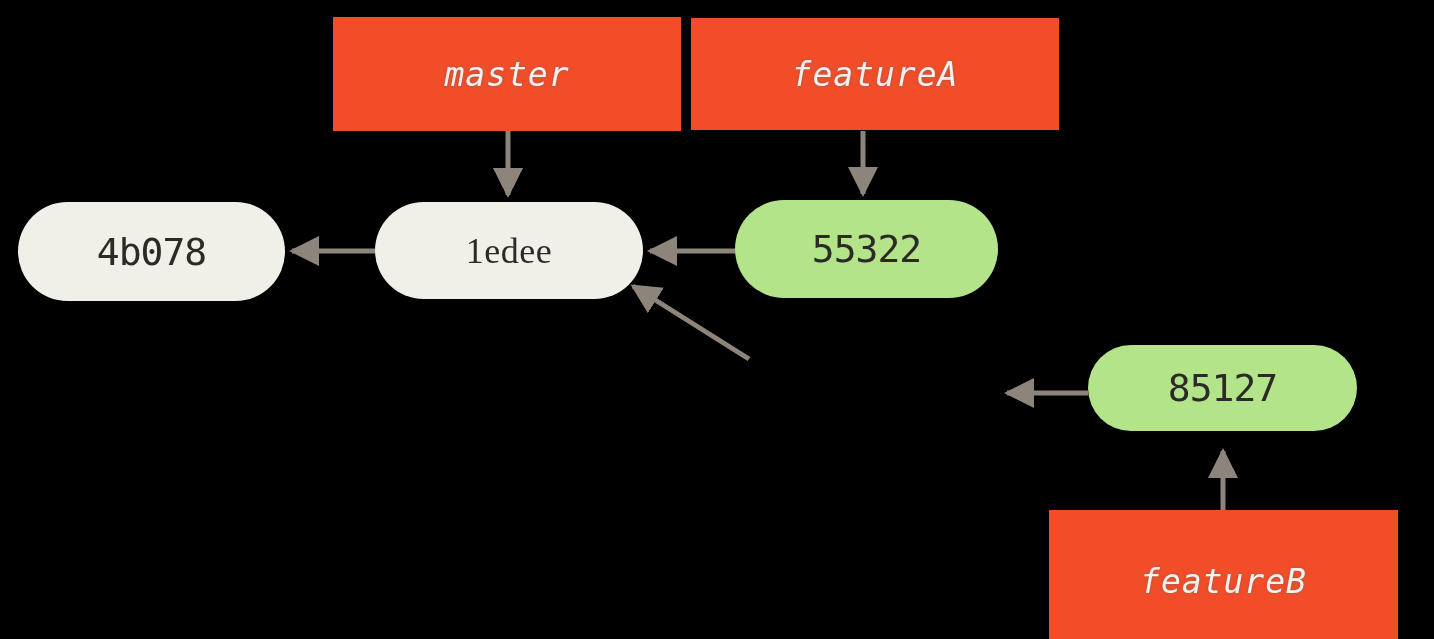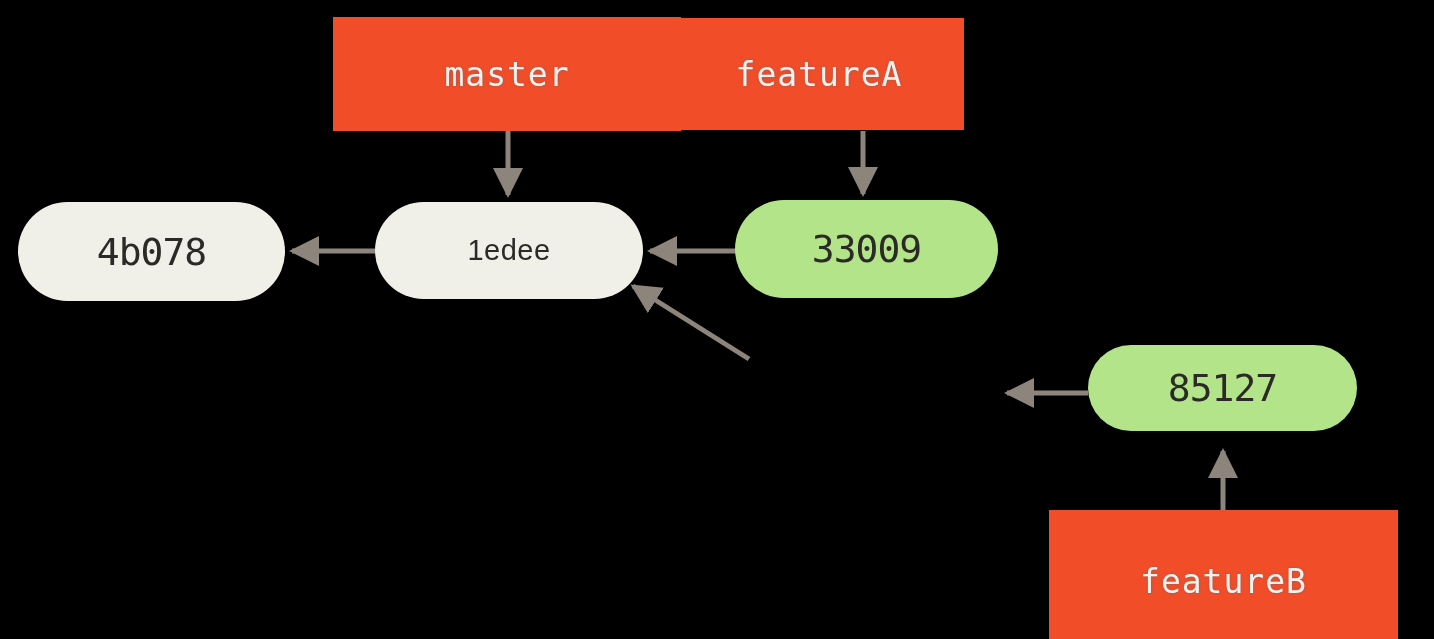--- a/index.html
+++ b/index.html
@@ -16,42 +16,43 @@
   }
   .node {
     position: absolute;
     display: flex;
     align-items: center;
     justify-content: center;
     box-sizing: border-box;
   }
   .branch {
     background: var(--branch-box, #f24d29);
+    font-style: italic;
   }
   .branch .label {
     color: var(--branch-text, #f2f1ee);
     font-family: "DejaVu Sans Mono", monospace;
     font-size: 33px;
     letter-spacing: 1px;
     text-shadow: 0 0 3px rgba(105, 105, 105, 0.65);
   }
   .commit {
     border-radius: 60px;
   }
   .commit.cream { background: var(--commit-cream, #f0efe8); }
   .commit.green { background: var(--commit-green, #b4e48a); }
   .commit .label {
     color: var(--commit-text, #2b2a26);
     font-family: "DejaVu Sans Mono", monospace;
     font-size: 38px;
     letter-spacing: -1px;
   }
   .commit.sans-label .label {
-    font-family: Liberation Sans, sans-serif;
-    font-size: 29px;
+    font-family: Liberation Serif, serif;
+    font-size: 36px;
     letter-spacing: 0.5px;
   }
   svg.arrows {
     position: absolute;
     left: 0;
     top: 0;
     pointer-events: none;
   }
 </style>
 </head>
@@ -73,38 +74,38 @@
         <line x1="749" y1="359" x2="633" y2="286" stroke="#8d857b" stroke-width="5" marker-end="url(#arrowhead)"></line>
         <line x1="1088" y1="393" x2="1007" y2="393" stroke="#8d857b" stroke-width="5" marker-end="url(#arrowhead)"></line>
         <line x1="1223" y1="510" x2="1223" y2="451" stroke="#8d857b" stroke-width="5" marker-end="url(#arrowhead)"></line>
       </g>
   </svg>
 
   <div class="node branch" style="left:333px; top:17px; width:348px; height:114px;">
     <span class="label">master</span>
   </div>
 
-  <div class="node branch" style="left:674px; top:18px; width:290px; height:112px;">
+  <div class="node branch" style="left:691px; top:18px; width:368px; height:112px;">
     <span class="label">featureA</span>
   </div>
 
   <div class="node branch" style="left:1049px; top:510px; width:349px; height:142px;text-align:right;">
     <span class="label">featureB</span>
   </div>
 
   <div class="node commit cream" style="left:18px; top:202px; width:267px; height:99px;">
     <span class="label">4b078</span>
   </div>
 
   <div class="node commit cream sans-label" style="left:375px; top:202px; width:268px; height:97px;">
     <span class="label">1edee</span>
   </div>
 
   <div class="node commit green" style="left:735px; top:200px; width:263px; height:98px;">
-    <span class="label">33009</span>
+    <span class="label">55322</span>
   </div>
 
 
   <div class="node commit green" style="left:1088px; top:345px; width:269px; height:86px;">
     <span class="label">85127</span>
   </div>
 
 </div>
 
 </body></html>

